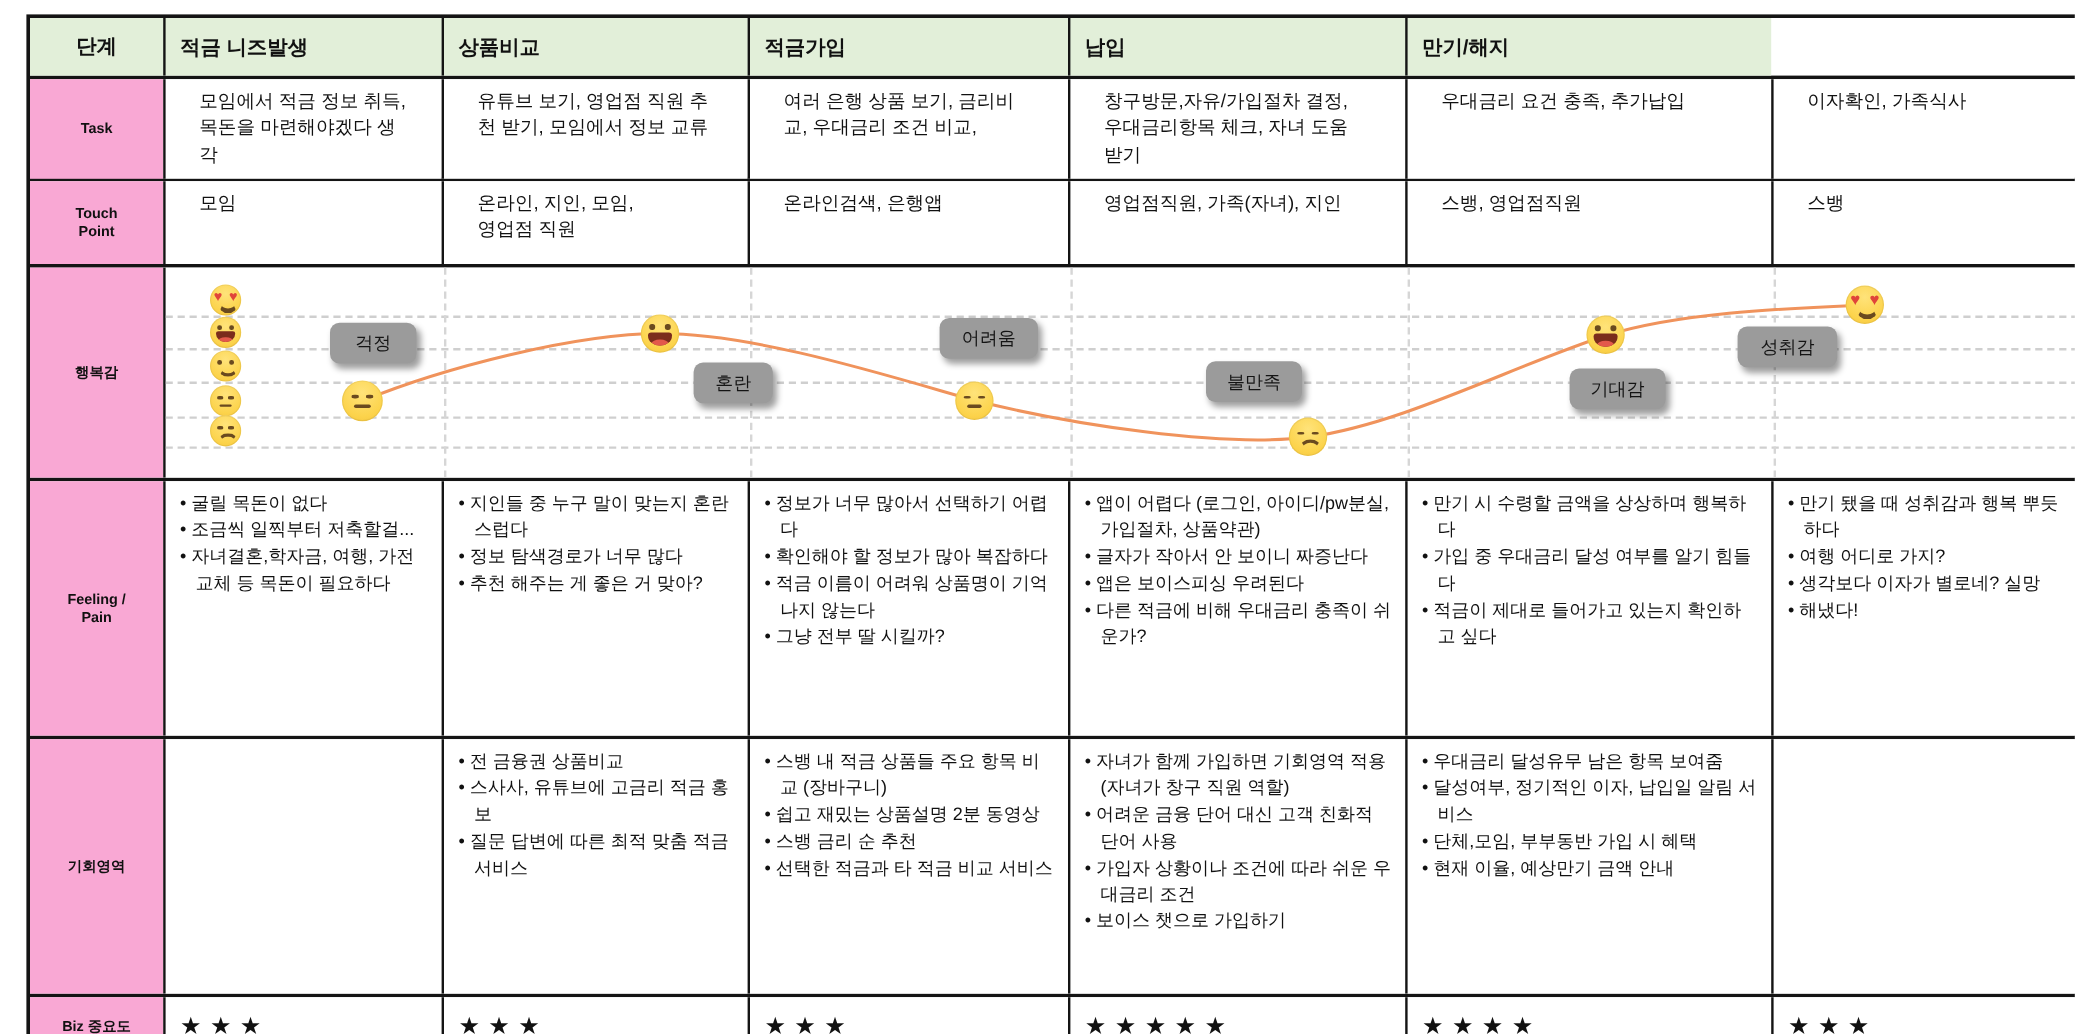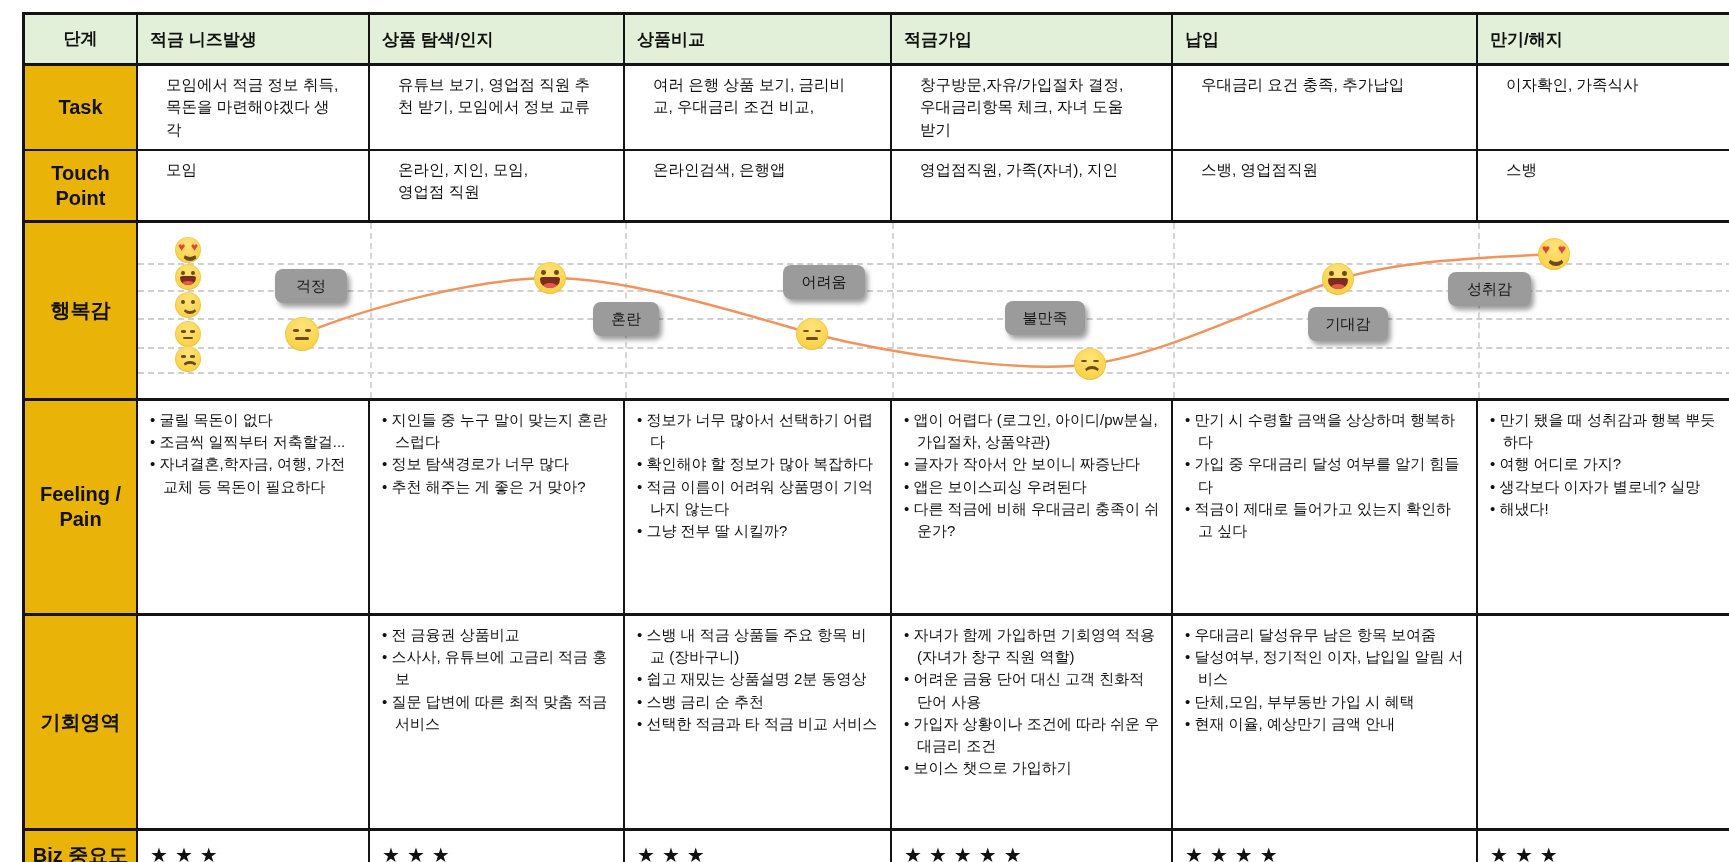--- a/index.html
+++ b/index.html
@@ -2,22 +2,22 @@
 <html><head>
 <meta charset="utf-8">
 <style>
   html,body{margin:0;padding:0;background:#fff;font-family:"Liberation Sans","DejaVu Sans",sans-serif;color:#111;}
   .page{width:1729px;height:862px;overflow:hidden;position:relative;}
   .jmap{position:absolute;left:22px;top:12px;width:1707px;border-left:3px solid #141414;}
   .row{display:grid;grid-template-columns:111px 232px 255px 267px 281px 305px minmax(0,1fr);border-top:3px solid #141414;}
   .row.hap{grid-template-columns:111px minmax(0,1fr);}
   .cell{box-sizing:border-box;min-width:0;background:#fff;}
   .cell + .cell{border-left:2px solid #141414;}
-  .label{background:#eab308;display:flex;align-items:center;justify-content:center;text-align:center;
-         font-weight:700;font-size:20px;white-space:pre-line;line-height:1.25;}
+  .label{background:#f9a8d4;display:flex;align-items:center;justify-content:center;text-align:center;
+         font-weight:700;font-size:12px;white-space:pre-line;line-height:1.25;}
   .hdr{background:#e2efd9;font-weight:700;font-size:17px;display:flex;align-items:center;padding:0 12px;}
   .hdr.label{justify-content:center;padding:0;}
   .r-header{height:48px;}
   .r-task{height:82px;}
   .r-touch{height:69px;}
   .r-hap{height:175px;}
   .r-feel{height:212px;}
   .r-opp{height:212px;}
   .r-biz{height:48px;}
   .txt{font-size:15.5px;line-height:1.45;padding:8px 28px;white-space:pre-line;}
@@ -61,21 +61,20 @@
 </style>
 </head>
 <body>
 
 <div class="page">
   <div class="jmap">
 
     <div class="row r-header">
       <div class="cell hdr label">단계</div>
       <div class="cell hdr">적금 니즈발생</div>
-      <div class="cell hdr">상품 탐색/인지</div>
       <div class="cell hdr">상품비교</div>
       <div class="cell hdr">적금가입</div>
       <div class="cell hdr">납입</div>
       <div class="cell hdr">만기/해지</div>
     </div>
 
     <div class="row r-task">
       <div class="cell label">Task</div>
       <div class="cell txt">모임에서 적금 정보 취득, 목돈을 마련해야겠다 생각</div>
       <div class="cell txt">유튜브 보기, 영업점 직원 추천 받기, 모임에서 정보 교류</div>
@@ -168,21 +167,21 @@
             <i class="eye r"></i>
             <i class="mouth"></i>
           </div>
         <div class="face s32 f-love" style="left:1400px;top:15px">
             <i class="heart l">♥</i>
             <i class="heart r">♥</i>
             <i class="mouth"></i>
           </div>
 
         <div class="chip" style="left:137px;top:46px;min-width:72px">걱정</div>
-        <div class="chip" style="left:455px;top:79px;min-width:66px">혼란</div>
+        <div class="chip" style="left:440px;top:79px;min-width:66px">혼란</div>
         <div class="chip" style="left:645px;top:42px;min-width:82px">어려움</div>
         <div class="chip" style="left:867px;top:78px;min-width:80px">불만족</div>
         <div class="chip" style="left:1170px;top:84px;min-width:80px">기대감</div>
         <div class="chip" style="left:1310px;top:49px;min-width:83px">성취감</div>
       </div>
     </div>
 
     <div class="row r-feel">
       <div class="cell label">Feeling /
 Pain</div>

